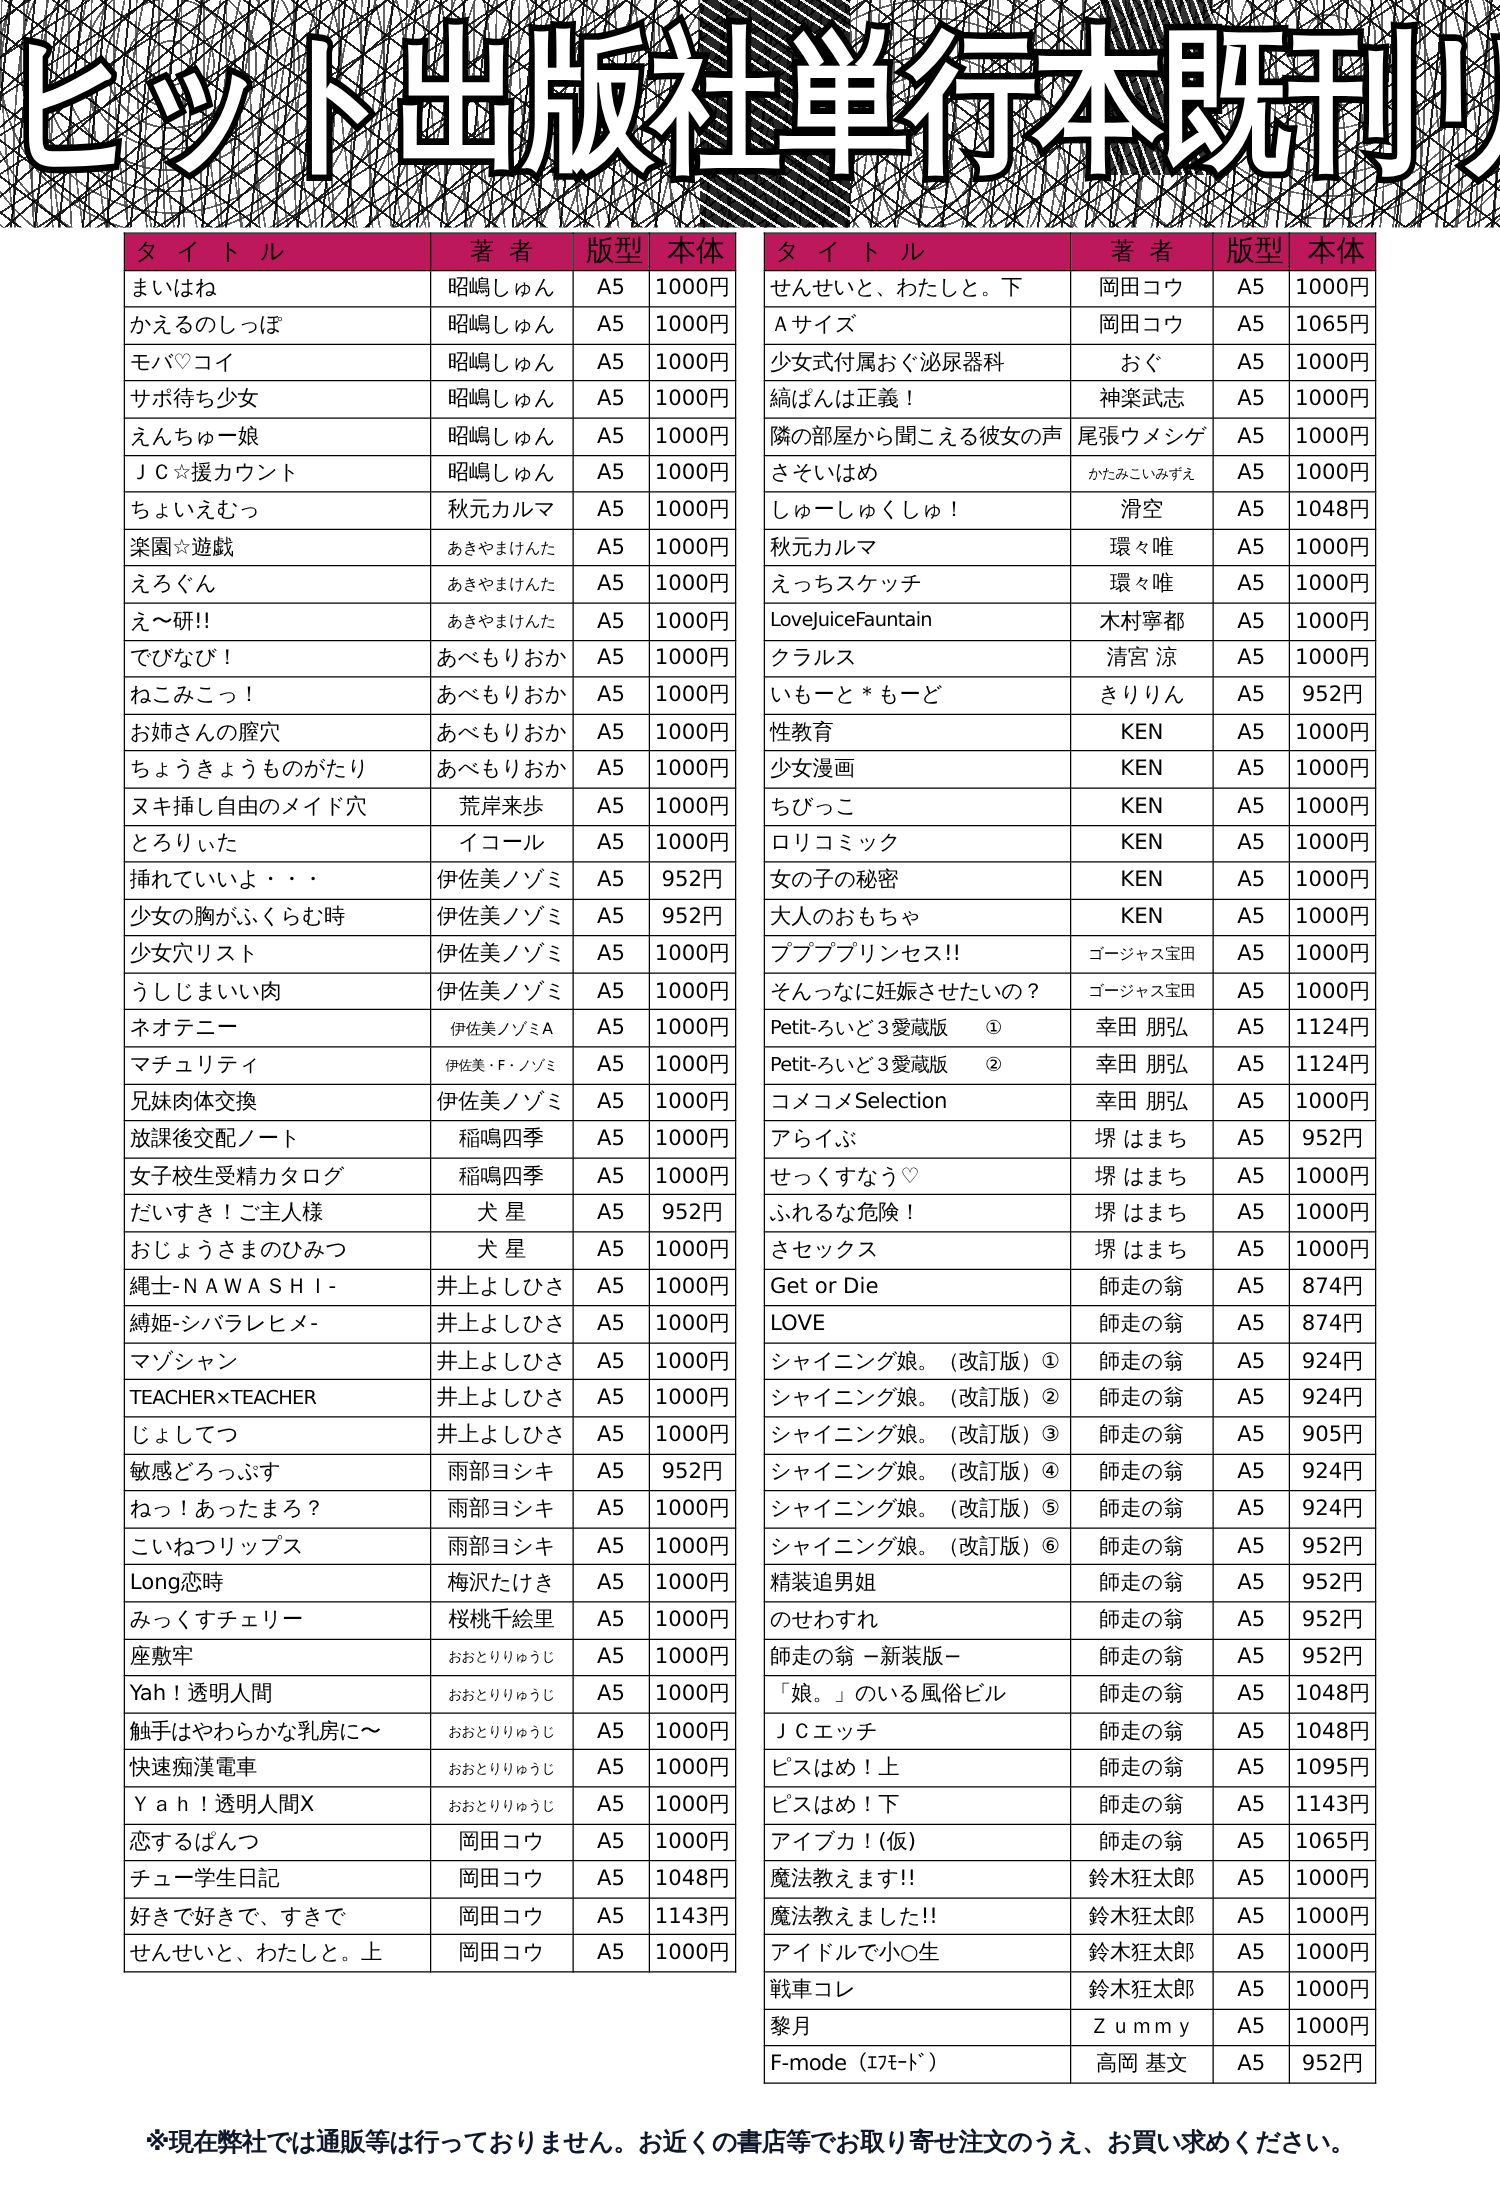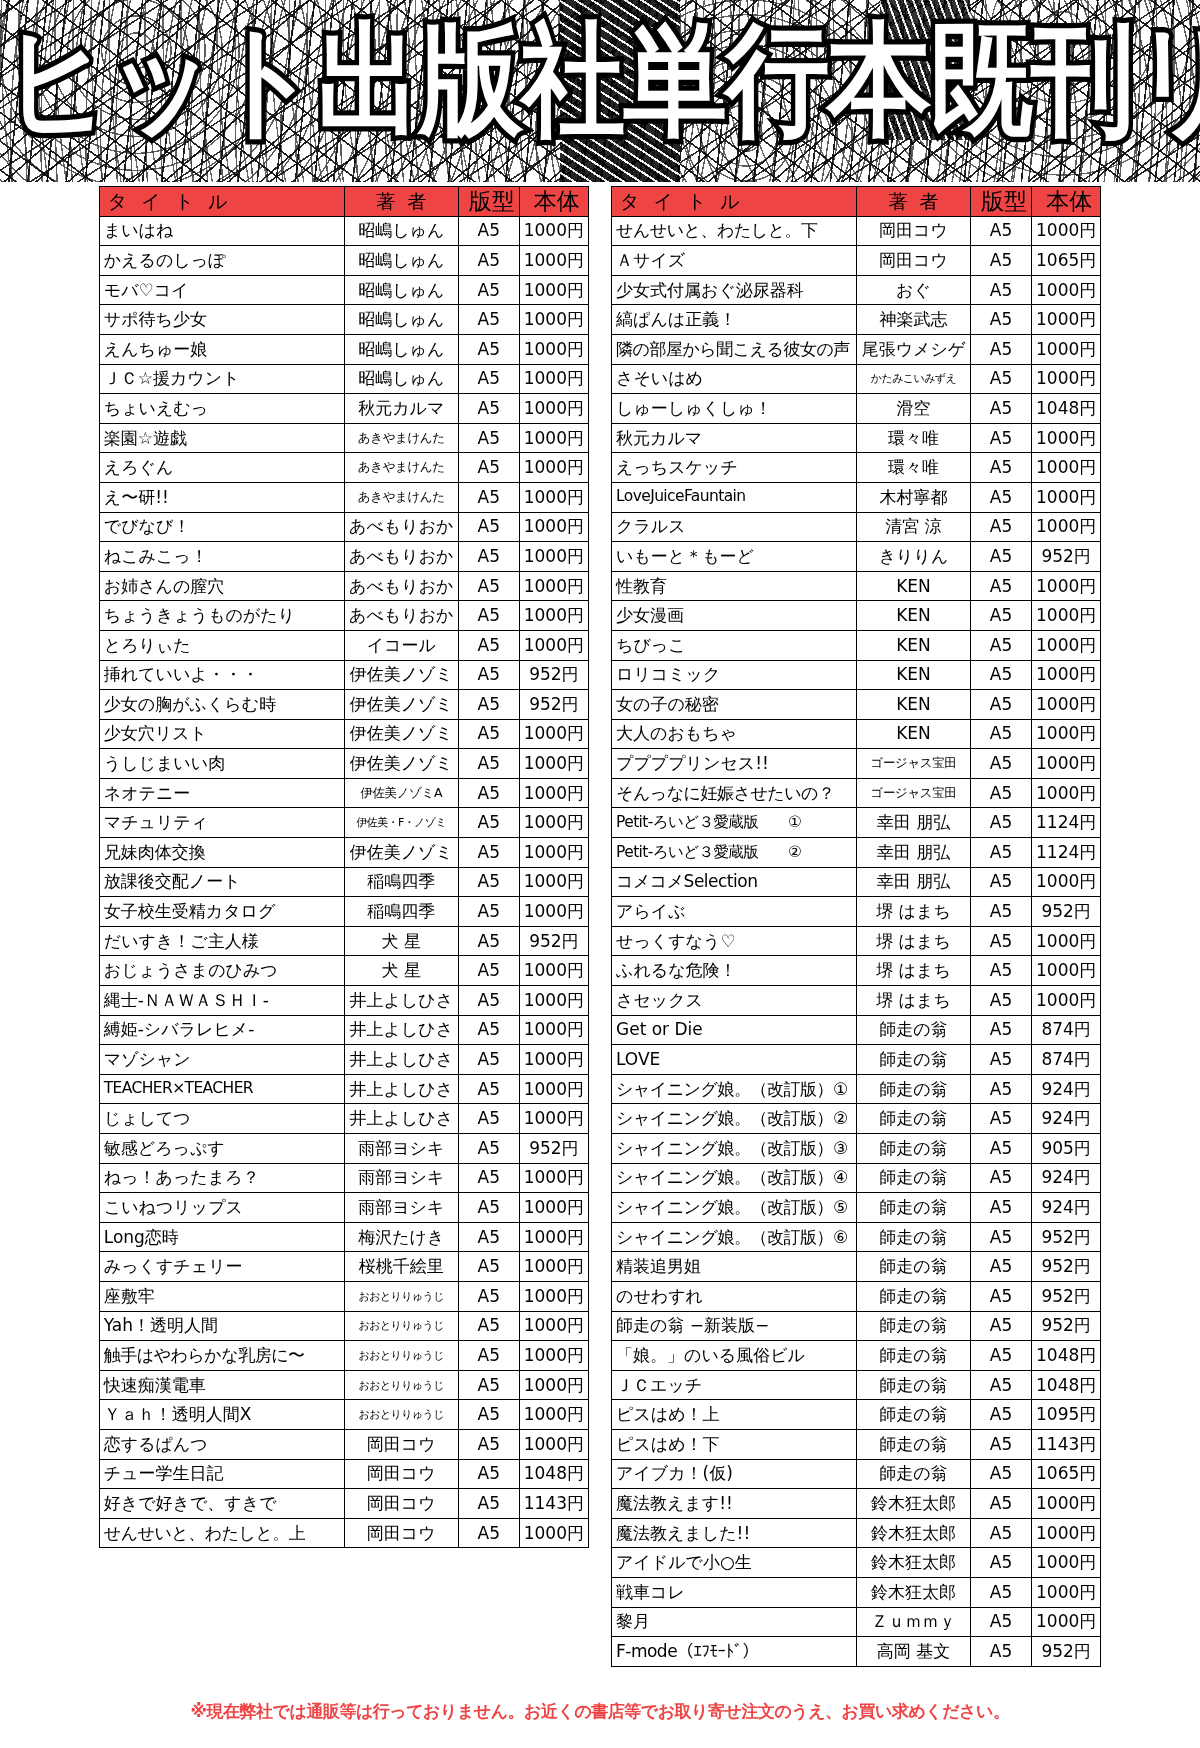--- a/index.html
+++ b/index.html
@@ -106,21 +106,21 @@
     border:1.6px solid #000;
     height:29.6px;
     padding:0 4px;
     font-size:17px;
     line-height:1;
     background:#fff;
     white-space:nowrap;
     overflow:hidden;
   }
   table.list thead th {
-    background:#ef4444;
+    background:#be185d;
     font-weight:400;
     font-size:19px;
     text-align:center;
     letter-spacing:6px;
     padding-left:10px;
   }
   table.list thead th.h-title { text-align:left; letter-spacing:14px; padding-left:8px; }
   table.list thead th.h-author { letter-spacing:12px; padding-left:16px; }
   table.list thead th.h-kata { letter-spacing:0px; font-size:23px; }
   table.list thead th.h-price { letter-spacing:0px; font-size:23px;text-align:center; }
@@ -140,25 +140,25 @@
   td.c-author-cell.xlong { font-size:11px;  letter-spacing:-0.6px; }
   td.c-title-cell.long   { font-size:17px; letter-spacing:-0.5px; }
   td.c-title-cell.xlong  { font-size:15.5px; letter-spacing:-0.6px; }
 
   
   .footer {
     position:absolute;
     left:0; right:0;
     top:1700px;
     text-align:center;
-    font-size:17px;
+    font-size:20px;
     font-weight:700;
     letter-spacing:-0.5px;
     font-family:"DejaVu Sans","Liberation Sans",sans-serif;
-    color:#ef4444;
+    color:#0f172a;
   }
 </style>
 </head>
 <body>
 
 <div class="banner">
   <div class="crackle"></div>
   <div class="dark-blob"></div>
   <div class="dark-blob2"></div>
   <div class="banner-title">ヒット出版社単行本既刊リスト①</div>
@@ -261,20 +261,26 @@
             <td class="c-kata-cell">A5</td>
             <td class="c-price-cell">1000円</td>
           </tr>
           <tr>
             <td class="c-title-cell">ちょうきょうものがたり</td>
             <td class="c-author-cell">あべもりおか</td>
             <td class="c-kata-cell">A5</td>
             <td class="c-price-cell">1000円</td>
           </tr>
           <tr>
+            <td class="c-title-cell">ヌキ挿し自由のメイド穴</td>
+            <td class="c-author-cell">荒岸来歩</td>
+            <td class="c-kata-cell">A5</td>
+            <td class="c-price-cell">1000円</td>
+          </tr>
+          <tr>
             <td class="c-title-cell">とろりぃた</td>
             <td class="c-author-cell">イコール</td>
             <td class="c-kata-cell">A5</td>
             <td class="c-price-cell">1000円</td>
           </tr>
           <tr>
             <td class="c-title-cell">挿れていいよ・・・</td>
             <td class="c-author-cell">伊佐美ノゾミ</td>
             <td class="c-kata-cell">A5</td>
             <td class="c-price-cell">952円</td>

